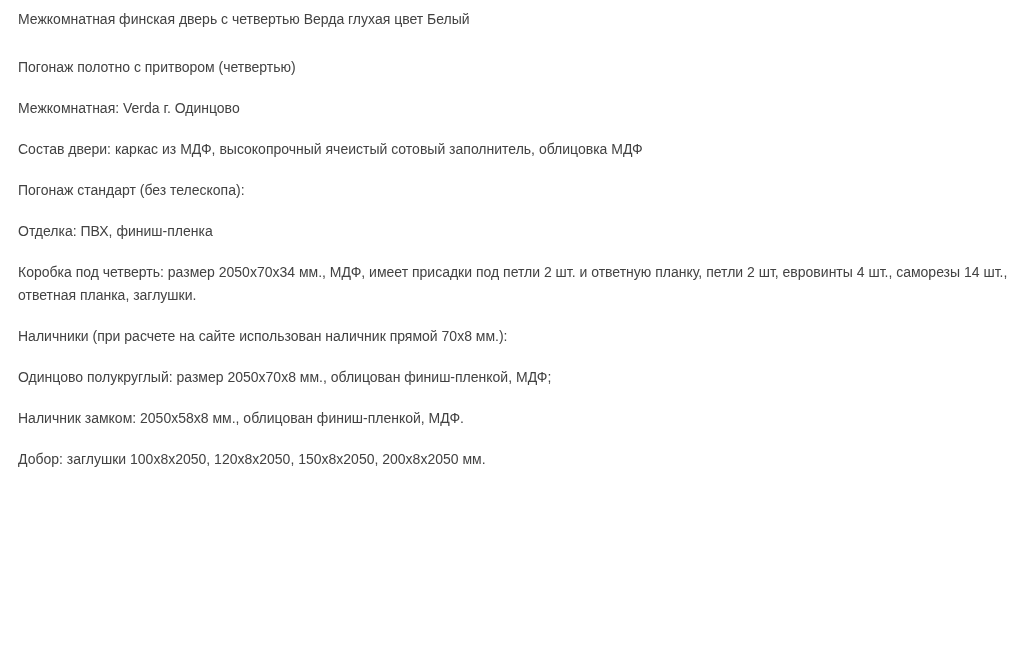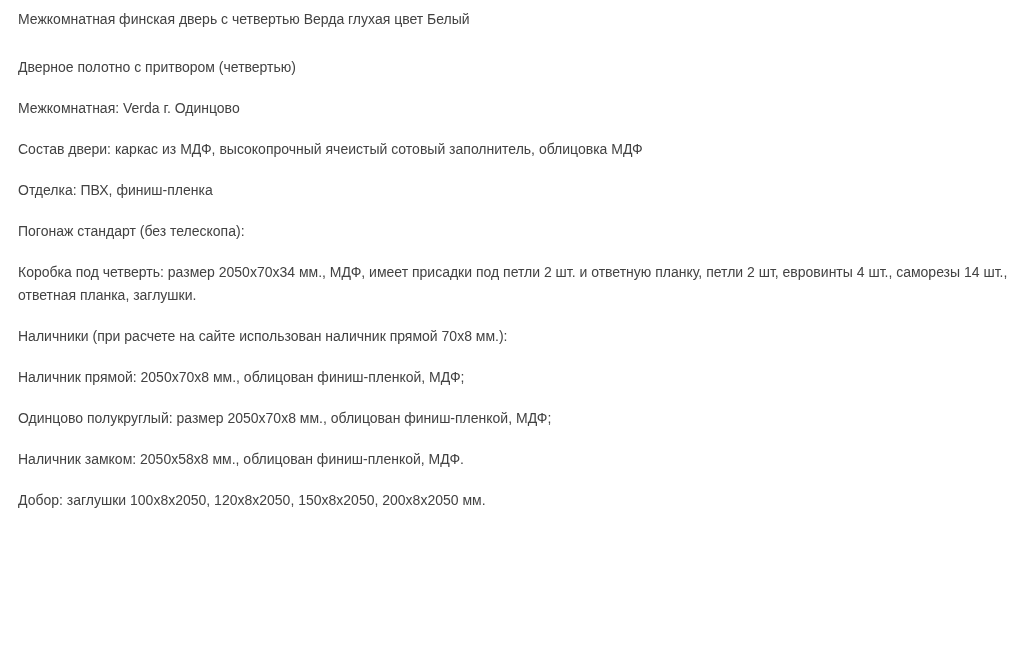--- a/index.html
+++ b/index.html
@@ -27,24 +27,23 @@
   }
   .description p.title-line {
     margin-bottom: 25px;
   }
 </style>
 </head>
 <body style="background: rgb(255, 255, 255);">
 
 <div class="description" style="color: rgb(66, 66, 66);">
   <p class="title-line">Межкомнатная финская дверь с четвертью Верда глухая цвет Белый</p>
-  <p>Дверное полотно с притвором (четвертью)</p>
+  <p>Погонаж полотно с притвором (четвертью)</p>
   <p>Межкомнатная: Verda г. Одинцово</p>
   <p>Состав двери: каркас из МДФ, высокопрочный ячеистый сотовый заполнитель, облицовка МДФ</p>
+  <p>Погонаж стандарт (без телескопа):</p>
   <p>Отделка: ПВХ, финиш-пленка</p>
-  <p>Погонаж стандарт (без телескопа):</p>
   <p>Коробка под четверть: размер 2050х70х34 мм., МДФ, имеет присадки под петли 2 шт. и ответную планку, петли 2 шт, евровинты 4 шт., саморезы 14 шт., ответная планка, заглушки.</p>
   <p>Наличники (при расчете на сайте использован наличник прямой 70х8 мм.):</p>
-  <p>Наличник прямой: 2050х70х8 мм., облицован финиш-пленкой, МДФ;</p>
   <p>Одинцово полукруглый: размер 2050х70х8 мм., облицован финиш-пленкой, МДФ;</p>
   <p>Наличник замком: 2050х58х8 мм., облицован финиш-пленкой, МДФ.</p>
   <p>Добор: заглушки 100х8х2050, 120х8х2050, 150х8х2050, 200х8х2050 мм.</p>
 </div>
 
 </body></html>

